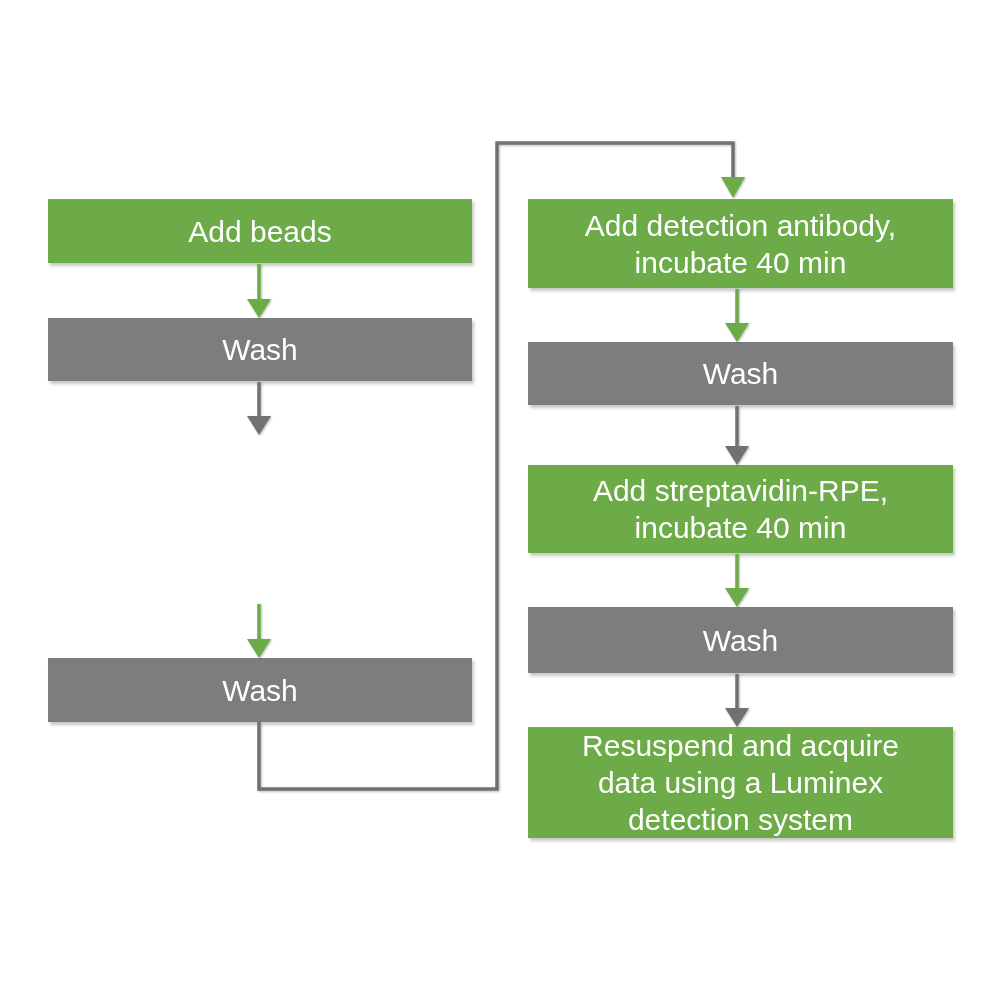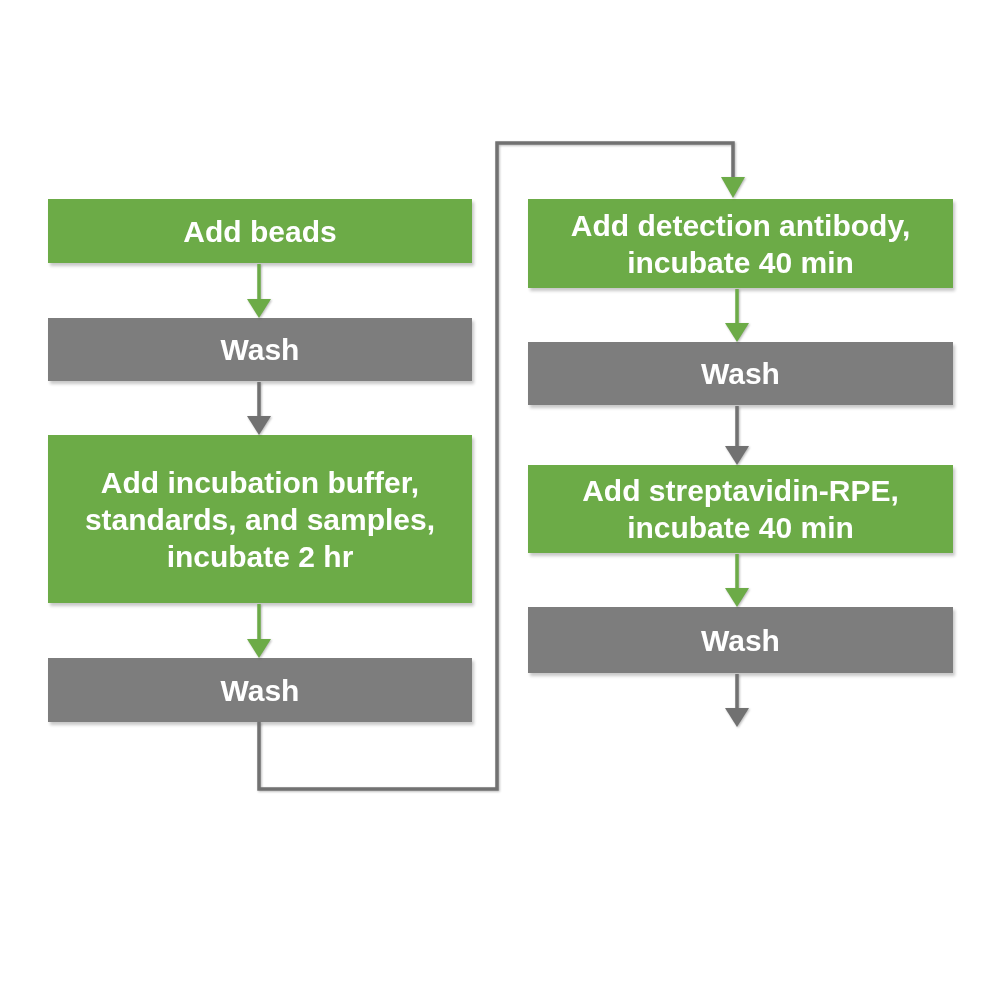--- a/index.html
+++ b/index.html
@@ -15,21 +15,21 @@
     width:1000px;height:1000px;
     background:var(--background);
     font-family:"Liberation Sans","DejaVu Sans",sans-serif;
     overflow:hidden;
   }
   .box{
     position:absolute;
     display:flex;align-items:center;justify-content:center;
     text-align:center;
     color:var(--text-white);
-    font-weight:700;
+    font-weight:400;
     font-size:30px;
     line-height:37px;
     white-space:pre-line;
     box-sizing:border-box;
     padding:0 0;
     box-shadow:2px 3px 3px rgba(0,0,0,0.22);
   }
   .box.green{background:var(--step-green);}
   .box.gray{background:var(--wash-gray);}
   svg.overlay{position:absolute;left:0;top:0;}
@@ -41,36 +41,36 @@
 </style>
 </head>
 <body>
 
 <div class="canvas">
 
   <div class="box green" style="left:48px;top:199px;width:424px;height:64px">Add beads</div>
 
   <div class="box gray" style="left:48px;top:318px;width:424px;height:63px">Wash</div>
 
-  <div class="box green" style="left:48px;top:435px;width:424px;height:168px">Add incubation buffer,
-standards, and samples,
-incubate 2 hr</div>
 
   <div class="box gray" style="left:48px;top:658px;width:424px;height:64px">Wash</div>
 
   <div class="box green" style="left:528px;top:199px;width:425px;height:89px">Add detection antibody,
 incubate 40 min</div>
 
   <div class="box gray" style="left:528px;top:342px;width:425px;height:63px">Wash</div>
 
   <div class="box green" style="left:528px;top:465px;width:425px;height:88px">Add streptavidin-RPE,
 incubate 40 min</div>
 
   <div class="box gray" style="left:528px;top:607px;width:425px;height:66px">Wash</div>
 
+  <div class="box green" style="left:528px;top:727px;width:425px;height:111px">Resuspend and acquire
+data using a Luminex
+detection system</div>
 
   <svg class="overlay" width="1000" height="1000" viewBox="0 0 1000 1000" aria-hidden="true">
 
     <g class="arrow">
       <line class="stem-green" x1="259" y1="264" x2="259" y2="300"></line>
       <polygon class="head-green" points="247,299 271,299 259,318"></polygon>
     </g>
 
     <g class="arrow">
       <line class="stem-gray" x1="259" y1="382" x2="259" y2="417"></line>

